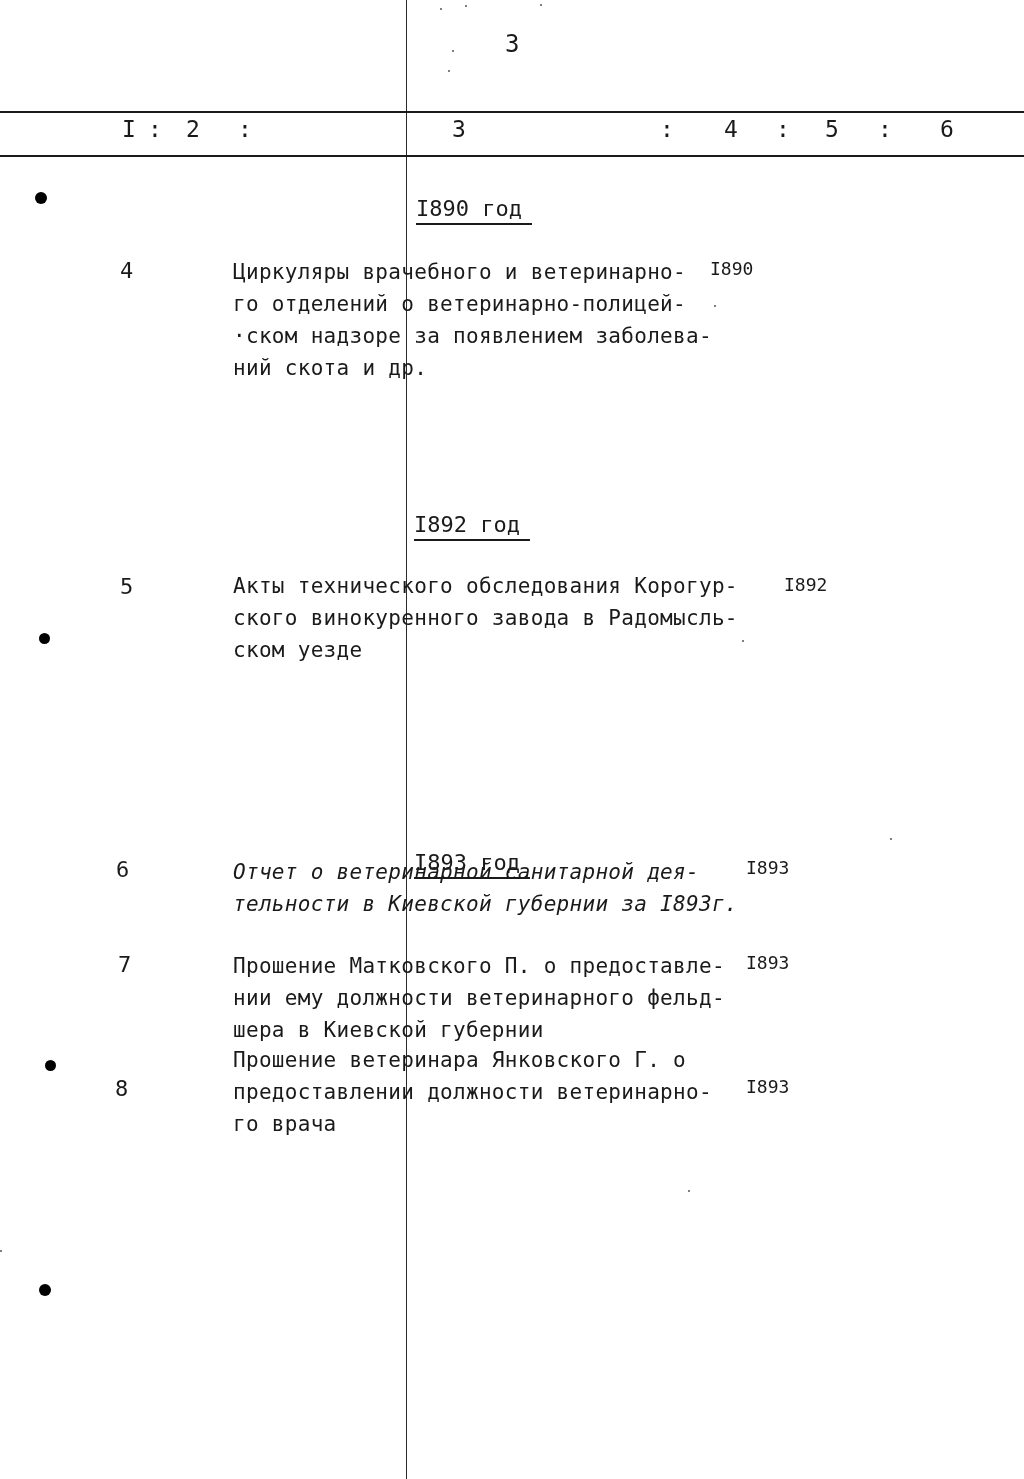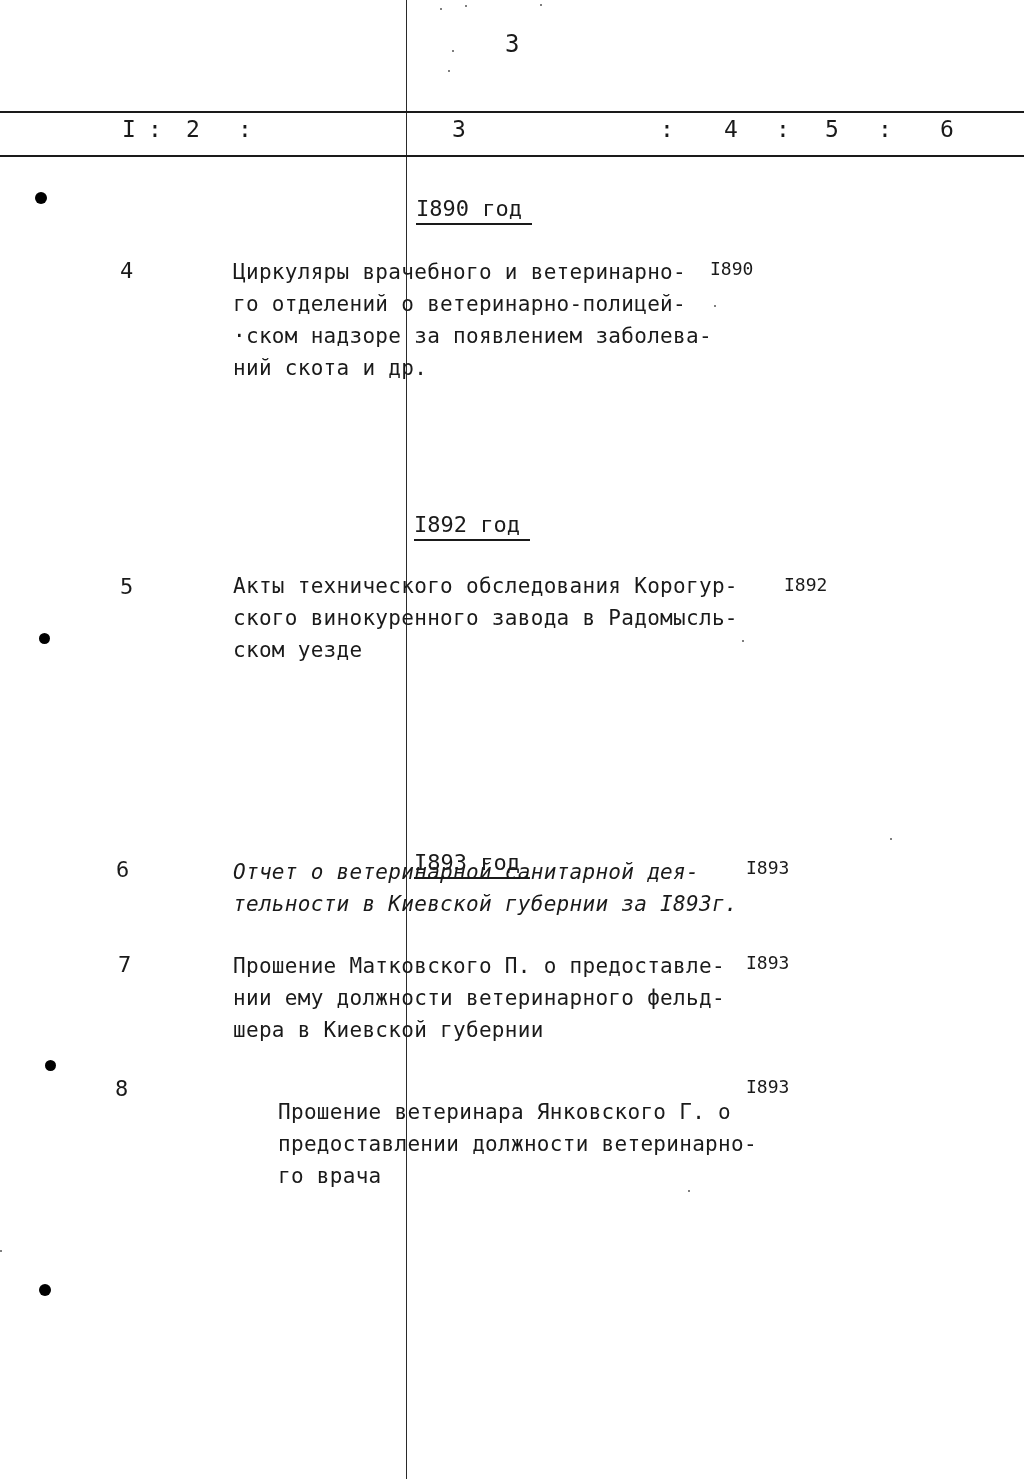--- a/index.html
+++ b/index.html
@@ -126,21 +126,21 @@
 тельности в Киевской губернии за I893г.</div>
   <div class="abs row-date" style="left:746px; top:857px;">I893</div>
 
   <div class="abs row-num" style="left:118px; top:952px;">7</div>
   <div class="abs row-title" style="top:950px;">Прошение Матковского П. о предоставле-
 нии ему должности ветеринарного фельд-
 шера в Киевской губернии</div>
   <div class="abs row-date" style="left:746px; top:952px;">I893</div>
 
   <div class="abs row-num" style="left:115px; top:1076px;">8</div>
-  <div class="abs row-title" style="top:1096px;margin-left:45px;">Прошение ветеринара Янковского Г. о
+  <div class="abs row-title" style="top:1044px;">Прошение ветеринара Янковского Г. о
 предоставлении должности ветеринарно-
 го врача</div>
   <div class="abs row-date" style="left:746px; top:1076px;">I893</div>
 </div>
 
 <div class="dot" style="left:35px; top:192px; width:12px; height:12px;"></div>
 <div class="dot" style="left:39px; top:633px; width:11px; height:11px;"></div>
 <div class="dot" style="left:45px; top:1060px; width:11px; height:11px;"></div>
 <div class="dot" style="left:39px; top:1284px; width:12px; height:12px;"></div>
 

